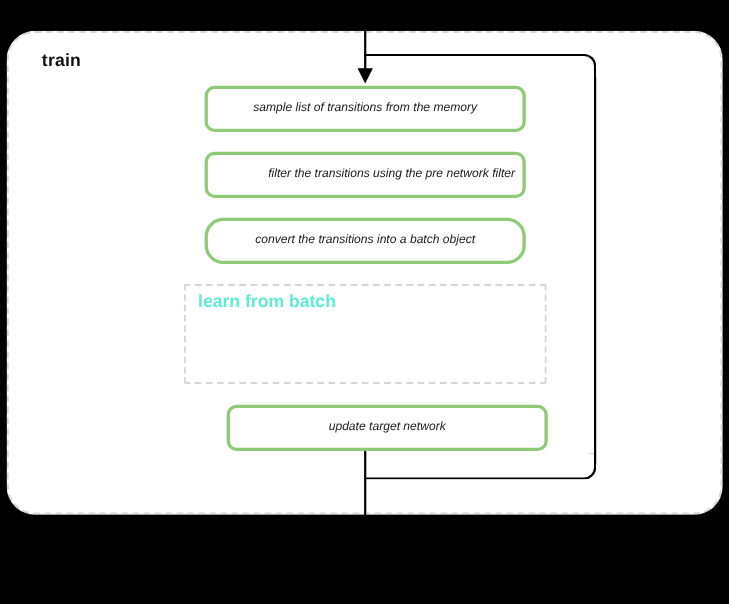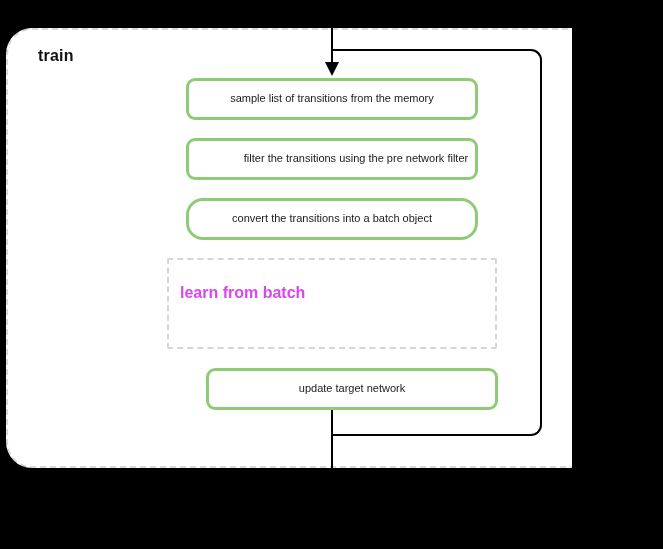--- a/index.html
+++ b/index.html
@@ -2,21 +2,21 @@
 <html><head>
 <meta charset="utf-8">
 <style>
   html, body {
     margin: 0;
     padding: 0;
     background: #000000;
   }
   #canvas {
     position: relative;
-    width: 572px;
+    width: 663px;
     height: 549px;
     background: #000000;
     overflow: hidden;
     font-family: "Liberation Sans", sans-serif;
   }
 
   
   #train-container {
     position: absolute;
     left: 6px;
@@ -53,20 +53,21 @@
     display: flex;
     align-items: center;
     justify-content: center;
   }
   .proc-box .proc-label {
     font-size: 11px;
     color: #1a1a1a;
     line-height: 1.2;
     text-align: left;
     white-space: nowrap;
+    font-style: italic;
   }
   #box-sample  { top: 78px; }
   #box-filter  { top: 138px; padding-left: 48px; }
   #box-convert { top: 198px; border-radius: 17px; }
   #box-update  { top: 368px; margin-left: 20px; }
 
   
   #learn-box {
     position: absolute;
     box-sizing: border-box;
@@ -78,23 +79,22 @@
     border: 2px dashed #d6d6d6;
     border-radius: 2px;
   }
   #learn-label {
     position: absolute;
     left: 180px;
     top: 264px;
     width: 180px;
     font-size: 16px;
     font-weight: bold;
-    color: #d946ef;
+    color: #5eead4;
     line-height: 1.42;
-    margin-top: 18px;
   }
 
   
   .line-v {
     position: absolute;
     width: 2px;
     background: #000000;
   }
 
   

